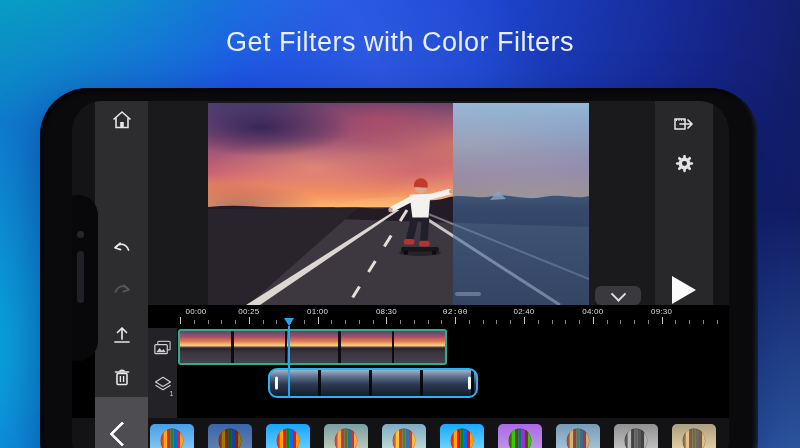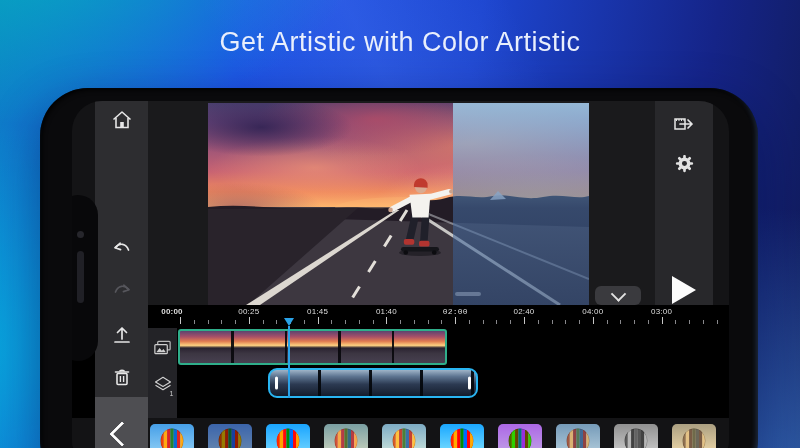--- a/index.html
+++ b/index.html
@@ -90,21 +90,21 @@
   .fitem{position:relative;flex:0 0 44px;width:44px;height:44px;margin:6px 14px 0 0;border-radius:5px;
     overflow:hidden;background:#222;}
   .fitem:first-child{margin-left:2px;}
   .fitem svg{display:block;width:44px;height:44px;}
   .icon{display:block;}
 </style>
 </head>
 <body>
 
 <div class="stage">
-  <div class="title">Get Artistic with Color Artistic</div>
+  <div class="title">Get Filters with Color Filters</div>
 
   <div class="phone">
     <div class="screen">
 
       <div class="ltb">
         <div class="tbtn" style="top:-2px">
           <svg class="icon" width="24" height="24" viewBox="0 0 24 24">
             <path d="M3.5 11.5 L12 4 L20.5 11.5" fill="none" stroke="#e6e6e6" stroke-width="1.6" stroke-linejoin="round"></path>
             <path d="M6 10 V19.5 H18 V10" fill="none" stroke="#e6e6e6" stroke-width="1.6"></path>
             <rect x="10.2" y="14" width="3.6" height="5.5" fill="#e6e6e6"></rect>
@@ -204,28 +204,28 @@
           <div class="mini-scrubber"></div>
         </div>
       </div>
 
       <div class="collapse-tab">
         <div class="chev-d"></div>
       </div>
 
       <div class="timeline">
         <div class="ruler">
-            <span class="rlabel" style="left: 76px; font-weight: bold;">00:00</span>
+            <span class="rlabel" style="left: 100px;">00:00</span>
             <span class="rlabel" style="left: 152.8px;">00:25</span>
-            <span class="rlabel" style="left: 221.6px;">01:45</span>
-            <span class="rlabel" style="left: 290.4px;">01:40</span>
+            <span class="rlabel" style="left: 221.6px;">01:00</span>
+            <span class="rlabel" style="left: 290.4px;">08:30</span>
             <span class="rlabel" style="left: 359.2px; font-family: Liberation Mono, monospace;">02:00</span>
             <span class="rlabel" style="left: 428px;">02:40</span>
             <span class="rlabel" style="left: 496.8px;">04:00</span>
-            <span class="rlabel" style="left: 565.6px;">03:00</span>
+            <span class="rlabel" style="left: 565.6px;">09:30</span>
             <i class="tick major" style="left: 108px;"></i>
             <i class="tick" style="left: 121.76px;"></i>
             <i class="tick" style="left: 135.52px;"></i>
             <i class="tick" style="left: 149.28px;"></i>
             <i class="tick" style="left: 163.04px;"></i>
             <i class="tick major" style="left: 176.8px;"></i>
             <i class="tick" style="left: 190.56px;"></i>
             <i class="tick" style="left: 204.32px;"></i>
             <i class="tick" style="left: 218.08px;"></i>
             <i class="tick" style="left: 231.84px;"></i>

